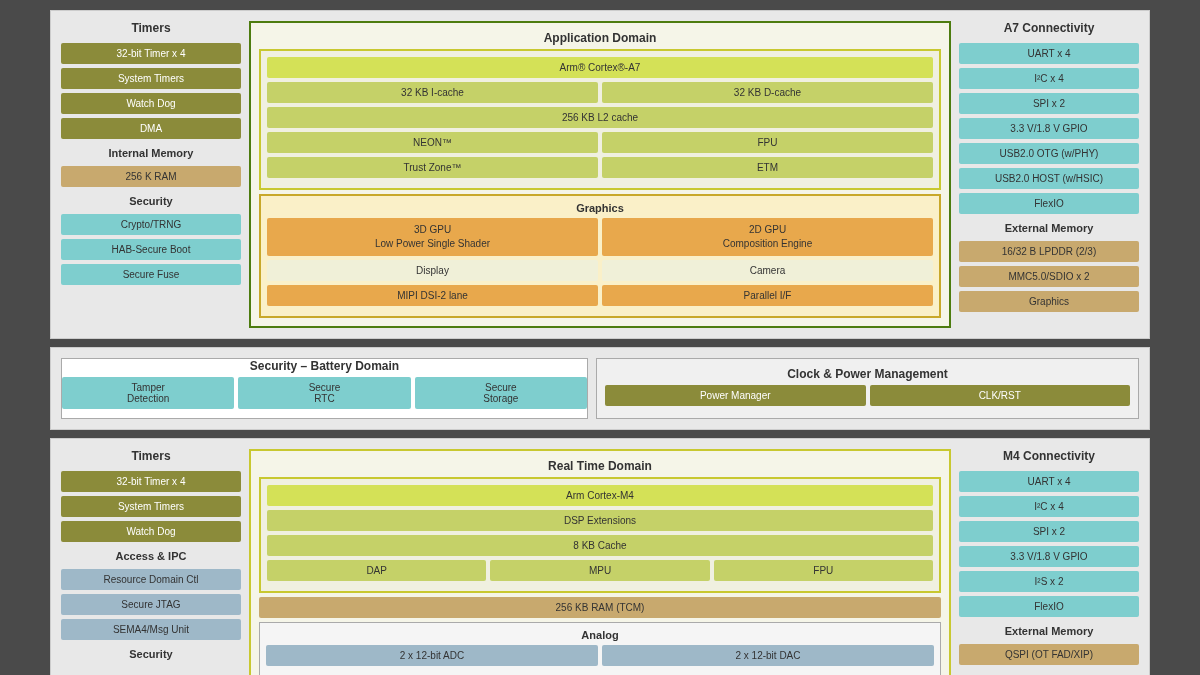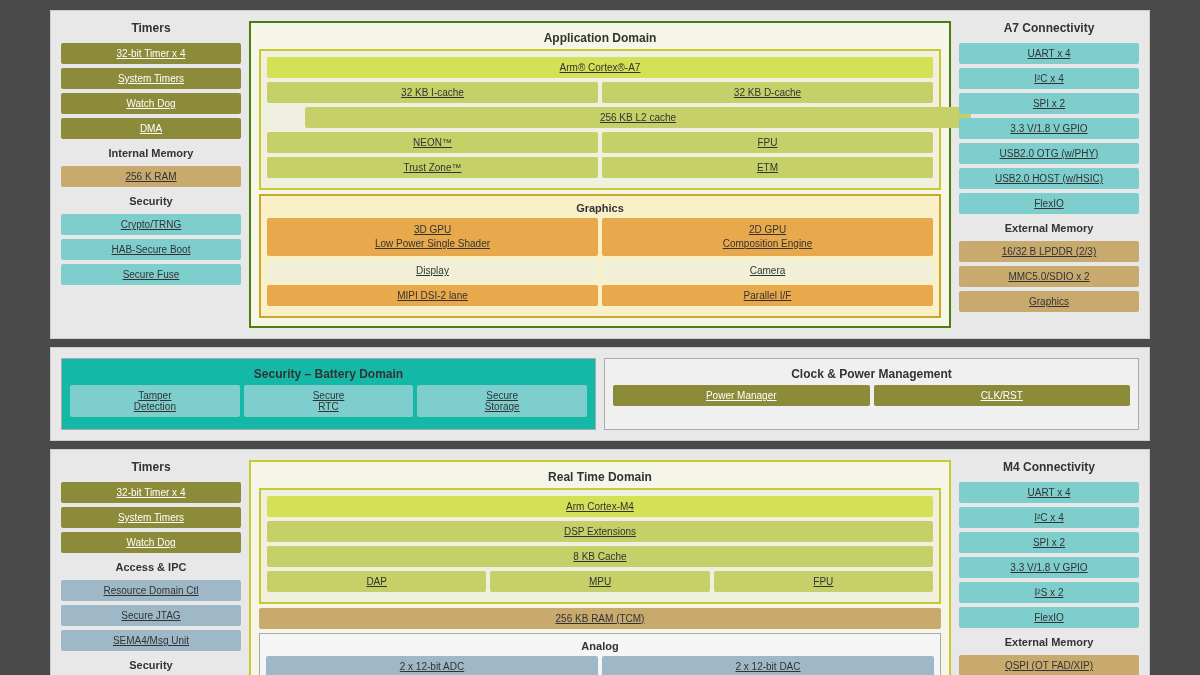--- a/index.html
+++ b/index.html
@@ -63,21 +63,20 @@
       color: #333;
       margin-bottom: 4px;
     }
 
     .chip {
       padding: 5px 8px;
       text-align: center;
       font-size: 10px;
       color: #333;
       border-radius: 2px;
-      text-decoration: underline;
     }
 
     
     .c-olive { background: #8b8b3a; color: #fff; }
     .c-tan { background: #c8a96e; color: #333; }
     .c-cyan { background: #7ecece; color: #333; }
     .c-yellow-green { background: #d4e157; color: #333; }
     .c-lime { background: #c5d168; color: #333; }
     .c-orange { background: #e8a84c; color: #333; }
     .c-gray-blue { background: #9eb8c8; color: #333; }
@@ -114,22 +113,21 @@
     
     .connectivity-panel {
       width: 180px;
       flex-shrink: 0;
     }
 
     
     .security-battery-panel {
       flex: 1;
       border: 1px solid #aaa;
-      padding: 8px;
-      background: #14b8a6;
+      background: #ffffff;
     }
 
     
     .clock-power-panel {
       flex: 1;
       border: 1px solid #aaa;
       padding: 8px;
       background: #f0f0f0;
     }
 
@@ -204,21 +202,21 @@
 
     <div class="app-domain-panel">
       <div class="panel-title">Application Domain</div>
 
       <div class="app-domain-inner">
         <div class="chip c-yellow-green full-width" style="margin-bottom:4px;">Arm® Cortex®-A7</div>
         <div class="row-flex">
           <div class="chip c-lime flex-1">32 KB I-cache</div>
           <div class="chip c-lime flex-1">32 KB D-cache</div>
         </div>
-        <div class="chip c-lime full-width" style="margin-bottom:4px;margin-left:38px;">256 KB L2 cache</div>
+        <div class="chip c-lime full-width" style="margin-bottom:4px;">256 KB L2 cache</div>
         <div class="row-flex">
           <div class="chip c-lime flex-1">NEON™</div>
           <div class="chip c-lime flex-1">FPU</div>
         </div>
         <div class="row-flex">
           <div class="chip c-lime flex-1">Trust Zone™</div>
           <div class="chip c-lime flex-1">ETM</div>
         </div>
       </div>
 

